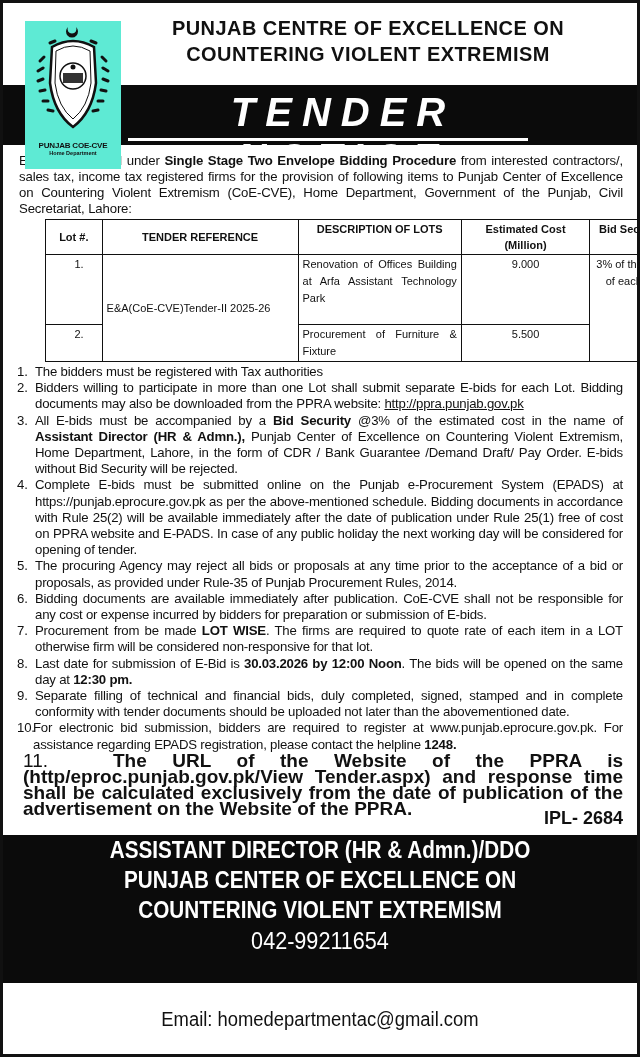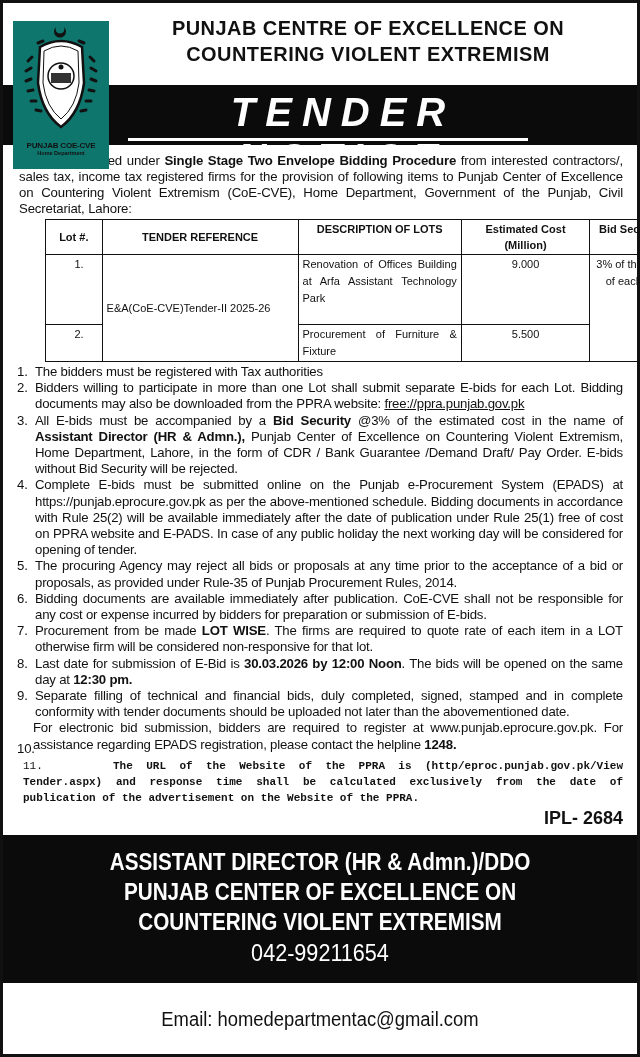--- a/index.html
+++ b/index.html
@@ -13,21 +13,21 @@
   .header { position: relative; height: 145px; }
   .header-title {
     position: absolute; left: 110px; top: 12px; width: 510px;
     text-align: center; font-weight: bold; font-size: 21px; line-height: 26px;
     letter-spacing: 0.5px; transform: scaleX(0.95); transform-origin: center;
   }
   .band {
     position: absolute; left: 0; right: 0; top: 82px; height: 60px; background: #0b0b0b;
   }
   .logo-box {
-    position: absolute; left: 10px; top: 18px; width: 96px; height: 148px; background: #0f766e; z-index: 2;
+    position: absolute; left: 22px; top: 18px; width: 96px; height: 148px; background: #5eead4; z-index: 2;
   }
   .logo-box svg { display: block; margin: 0 auto; }
   .logo-caption {
     text-align: center; font-weight: bold; font-size: 8px; line-height: 9px; letter-spacing: -0.2px;
   }
   .logo-sub { text-align: center; font-size: 5.5px; font-weight: bold; line-height: 7px; }
   .tender-title {
     position: absolute; left: 120px; top: 86px; width: 440px;
     color: #fff; font-weight: bold; font-style: italic; font-size: 40px; line-height: 46px;
     letter-spacing: 10px; text-align: center;
@@ -51,30 +51,30 @@
   .c-lot { width: 52px; text-align: right; padding-right: 18px !important; }
   .c-ref { width: 180px; vertical-align: middle !important; }
   .c-desc { width: 150px; text-align: justify; }
   .c-cost { width: 118px; text-align: center; }
   .c-sec { width: 76px; text-align: center; vertical-align: top; }
   ol.terms { list-style: none; margin-top: 2px; font-size: 13.2px; line-height: 16.2px; letter-spacing: -0.2px; }
   ol.terms li { display: flex; }
   ol.terms .num { width: 22px; flex: 0 0 22px; padding-left: 4px; }
   ol.terms .txt { flex: 1; text-align: justify; padding-right: 4px; }
   ol.terms .txt a { color: #111; text-decoration: underline; }
-  ol.terms li.wide .num { width: 20px; flex: 0 0 20px; margin-top: 21px; }
-  .term11 { font-weight: bold; font-size: 11px; line-height: 16px; padding: 0 4px 0 10px; text-align: justify; font-family: Liberation Mono, monospace; }
+  ol.terms li.wide .num { width: 20px; flex: 0 0 20px; }
+  .term11 { font-weight: bold; font-size: 19px; line-height: 16px; padding: 0 4px 0 10px; text-align: justify; }
   .term11 .n { display: inline-block; width: 90px; font-weight: normal; }
   .ipl {
     position: absolute; right: 14px; top: 805px; font-weight: bold; font-size: 18px; margin-left: 36px;
   }
   
   .footer {
     position: absolute; left: 0; right: 0; top: 832px; height: 148px; background: #0b0b0b; color: #fff;
-    text-align: center; font-weight: bold; padding-top: 12px;
+    text-align: center; font-weight: bold; 
   }
   .footer .l { font-size: 23px; line-height: 30px; transform: scaleX(0.9); }
   .footer .phone { font-weight: normal; font-size: 24px; line-height: 32px; transform: scaleX(0.9); }
   .email {
     position: absolute; left: 0; right: 0; top: 1005px; text-align: center; font-size: 20px;
     transform: scaleX(0.92);
   }
 </style>
 </head>
 <body>
@@ -145,21 +145,21 @@
     </tbody>
       </table>
 
     <ol class="terms">
       <li>
           <span class="num">1.</span>
           <span class="txt">The bidders must be registered with Tax authorities</span>
         </li>
       <li>
           <span class="num">2.</span>
-          <span class="txt"><span>Bidders willing to participate in more than one Lot shall submit separate E-bids for each Lot. Bidding documents may also be downloaded from the PPRA website: </span><a>free://ppra.punjab.gov.pk</a></span>
+          <span class="txt"><span>Bidders willing to participate in more than one Lot shall submit separate E-bids for each Lot. Bidding documents may also be downloaded from the PPRA website: </span><a>http://ppra.punjab.gov.pk</a></span>
         </li>
       <li>
           <span class="num">3.</span>
           <span class="txt"><span>All E-bids must be accompanied by a </span><b>Bid Security</b><span> @3% of the estimated cost in the name of </span><b>Assistant Director (HR &amp; Admn.),</b><span> Punjab Center of Excellence on Countering Violent Extremism, Home Department, Lahore, in the form of CDR / Bank Guarantee /Demand Draft/ Pay Order. E-bids without Bid Security will be rejected.</span></span>
         </li>
       <li>
           <span class="num">4.</span>
           <span class="txt">Complete E-bids must be submitted online on the Punjab e-Procurement System (EPADS) at https://punjab.eprocure.gov.pk as per the above-mentioned schedule. Bidding documents in accordance with Rule 25(2) will be available immediately after the date of publication under Rule 25(1) free of cost on PPRA website and E-PADS.  In case of any public holiday the next working day will be considered for opening of tender.</span>
         </li>
       <li>

